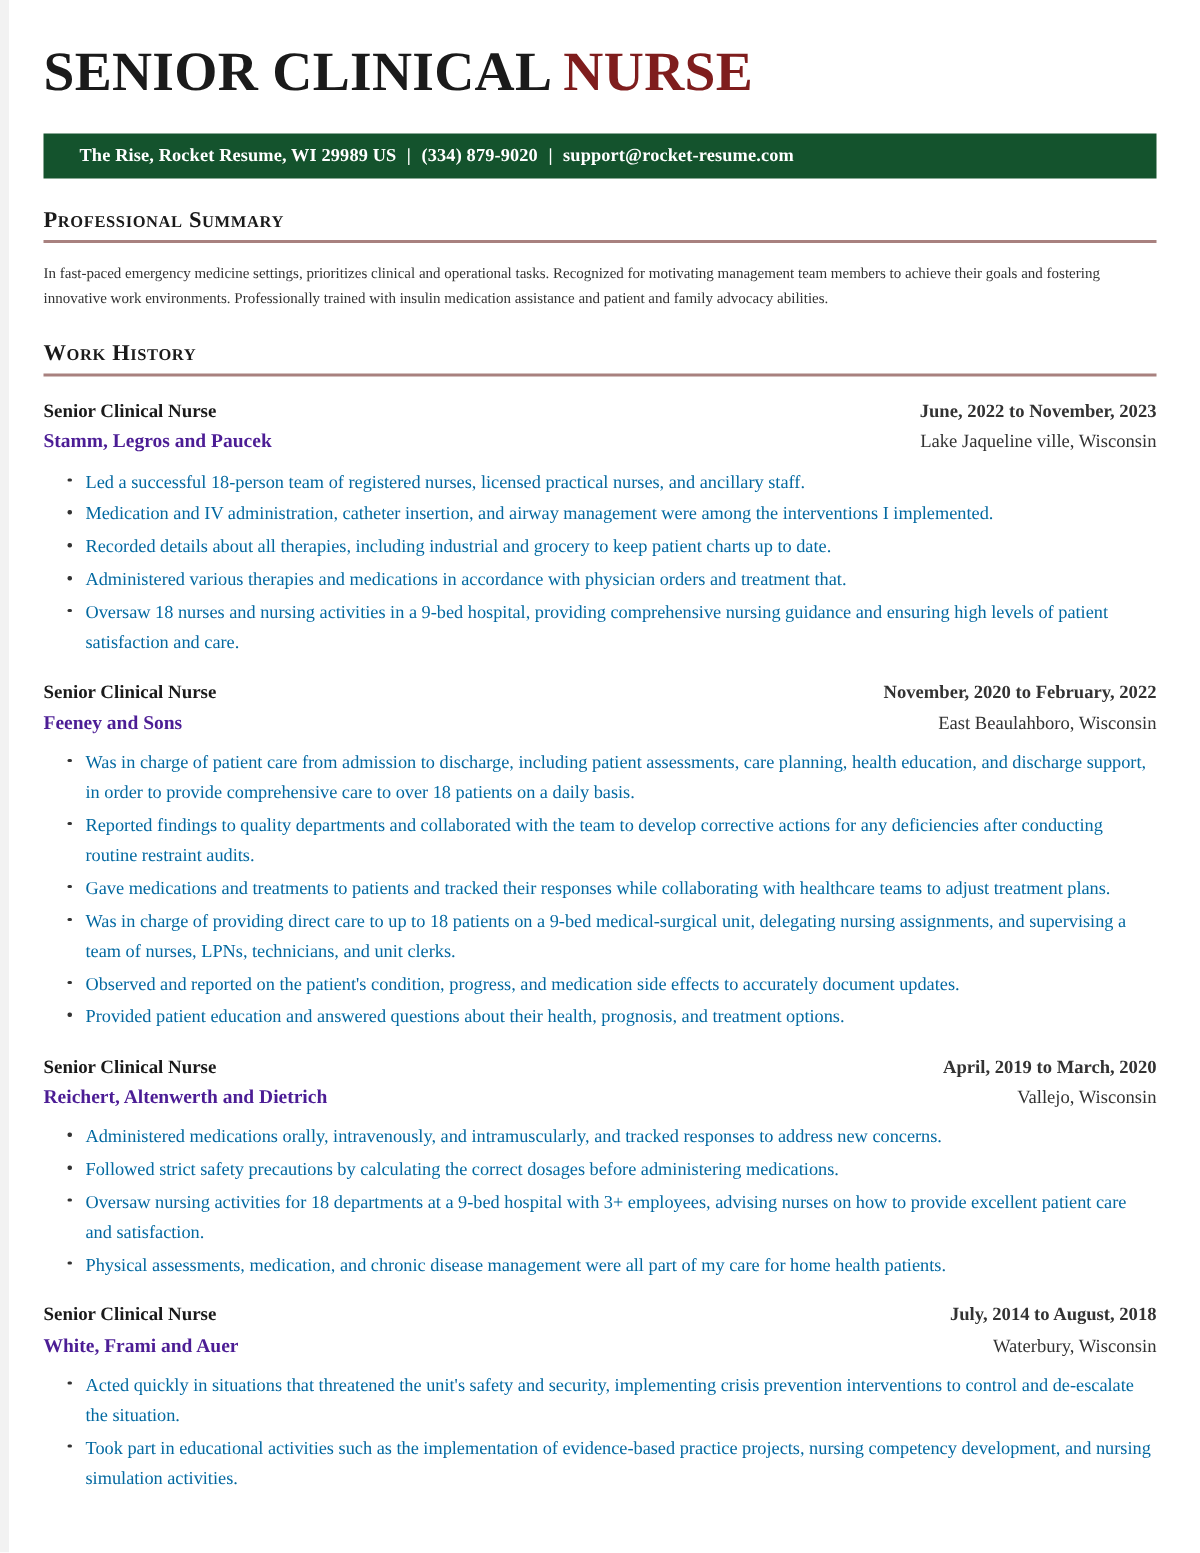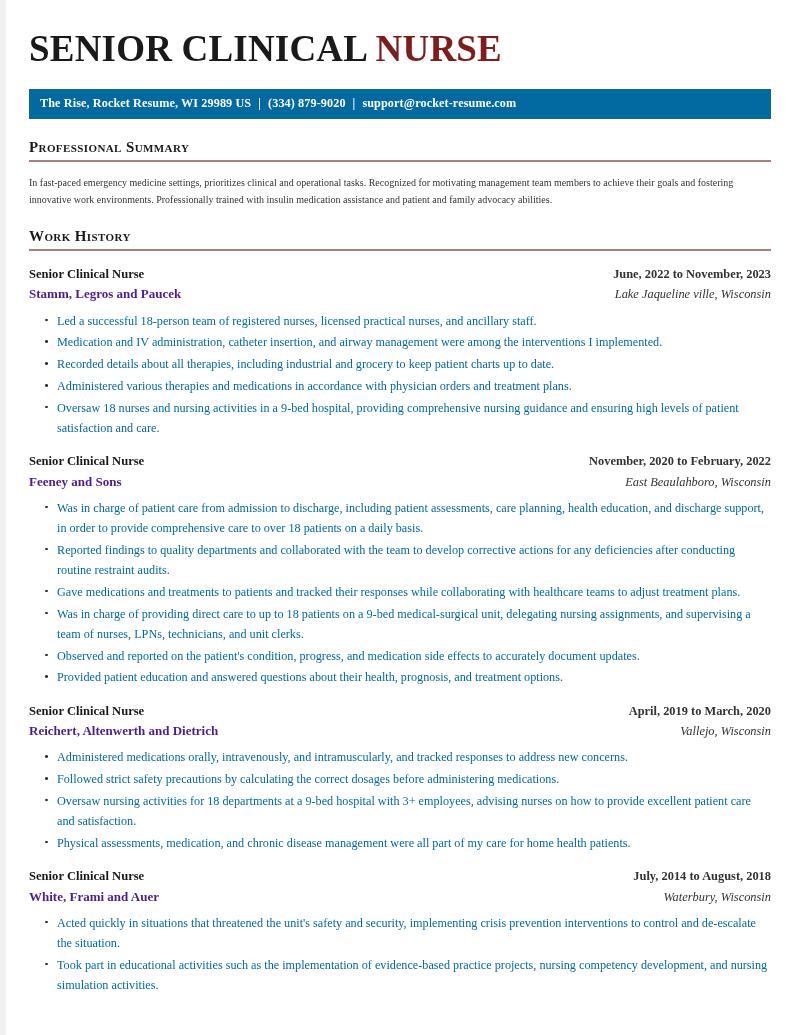--- a/index.html
+++ b/index.html
@@ -38,26 +38,26 @@
     font-weight: 700;
     letter-spacing: 0.2px;
     line-height: 1.15;
     color: #1a1a1a;
     white-space: nowrap;
   }
   .header-name .accent { color: #7f1d1d; }
 
   .contact-bar {
     margin-top: 18px;
-    background: #0369a1;
+    background: #14532d;
     color: #ffffff;
     height: 30px;
     display: flex;
     align-items: center;
-    padding: 0 11px;
+    padding: 0 24px;
   }
   .contact-line {
     font-size: 12.2px;
     font-weight: 700;
     letter-spacing: 0.1px;
     white-space: nowrap;
   }
   .contact-sep {
     display: inline-block;
     padding: 0 7px;
@@ -110,21 +110,20 @@
     color: #333333;
     white-space: nowrap;
   }
   .job-company {
     font-size: 13px;
     font-weight: 700;
     color: #4c1d95;
   }
   .job-location {
     font-size: 12.4px;
-    font-style: italic;
     color: #333333;
     white-space: nowrap;
   }
 
   ul.bullets {
     margin-top: 6px;
     list-style: none;
   }
   ul.bullets li {
     position: relative;
@@ -174,21 +173,21 @@
         <span class="job-dates">June, 2022 to November, 2023</span>
       </div>
       <div class="job-row">
         <span class="job-company">Stamm, Legros and Paucek</span>
         <span class="job-location">Lake Jaqueline ville, Wisconsin</span>
       </div>
       <ul class="bullets">
         <li>Led a successful 18-person team of registered nurses, licensed practical nurses, and ancillary staff.</li>
         <li>Medication and IV administration, catheter insertion, and airway management were among the interventions I implemented.</li>
         <li>Recorded details about all therapies, including industrial and grocery to keep patient charts up to date.</li>
-        <li>Administered various therapies and medications in accordance with physician orders and treatment plans.</li>
+        <li>Administered various therapies and medications in accordance with physician orders and treatment that.</li>
         <li>Oversaw 18 nurses and nursing activities in a 9-bed hospital, providing comprehensive nursing guidance and ensuring high levels of patient satisfaction and care.</li>
       </ul>
     </div>
 
     <div class="job">
       <div class="job-row">
         <span class="job-title">Senior Clinical Nurse</span>
         <span class="job-dates">November, 2020 to February, 2022</span>
       </div>
       <div class="job-row">

